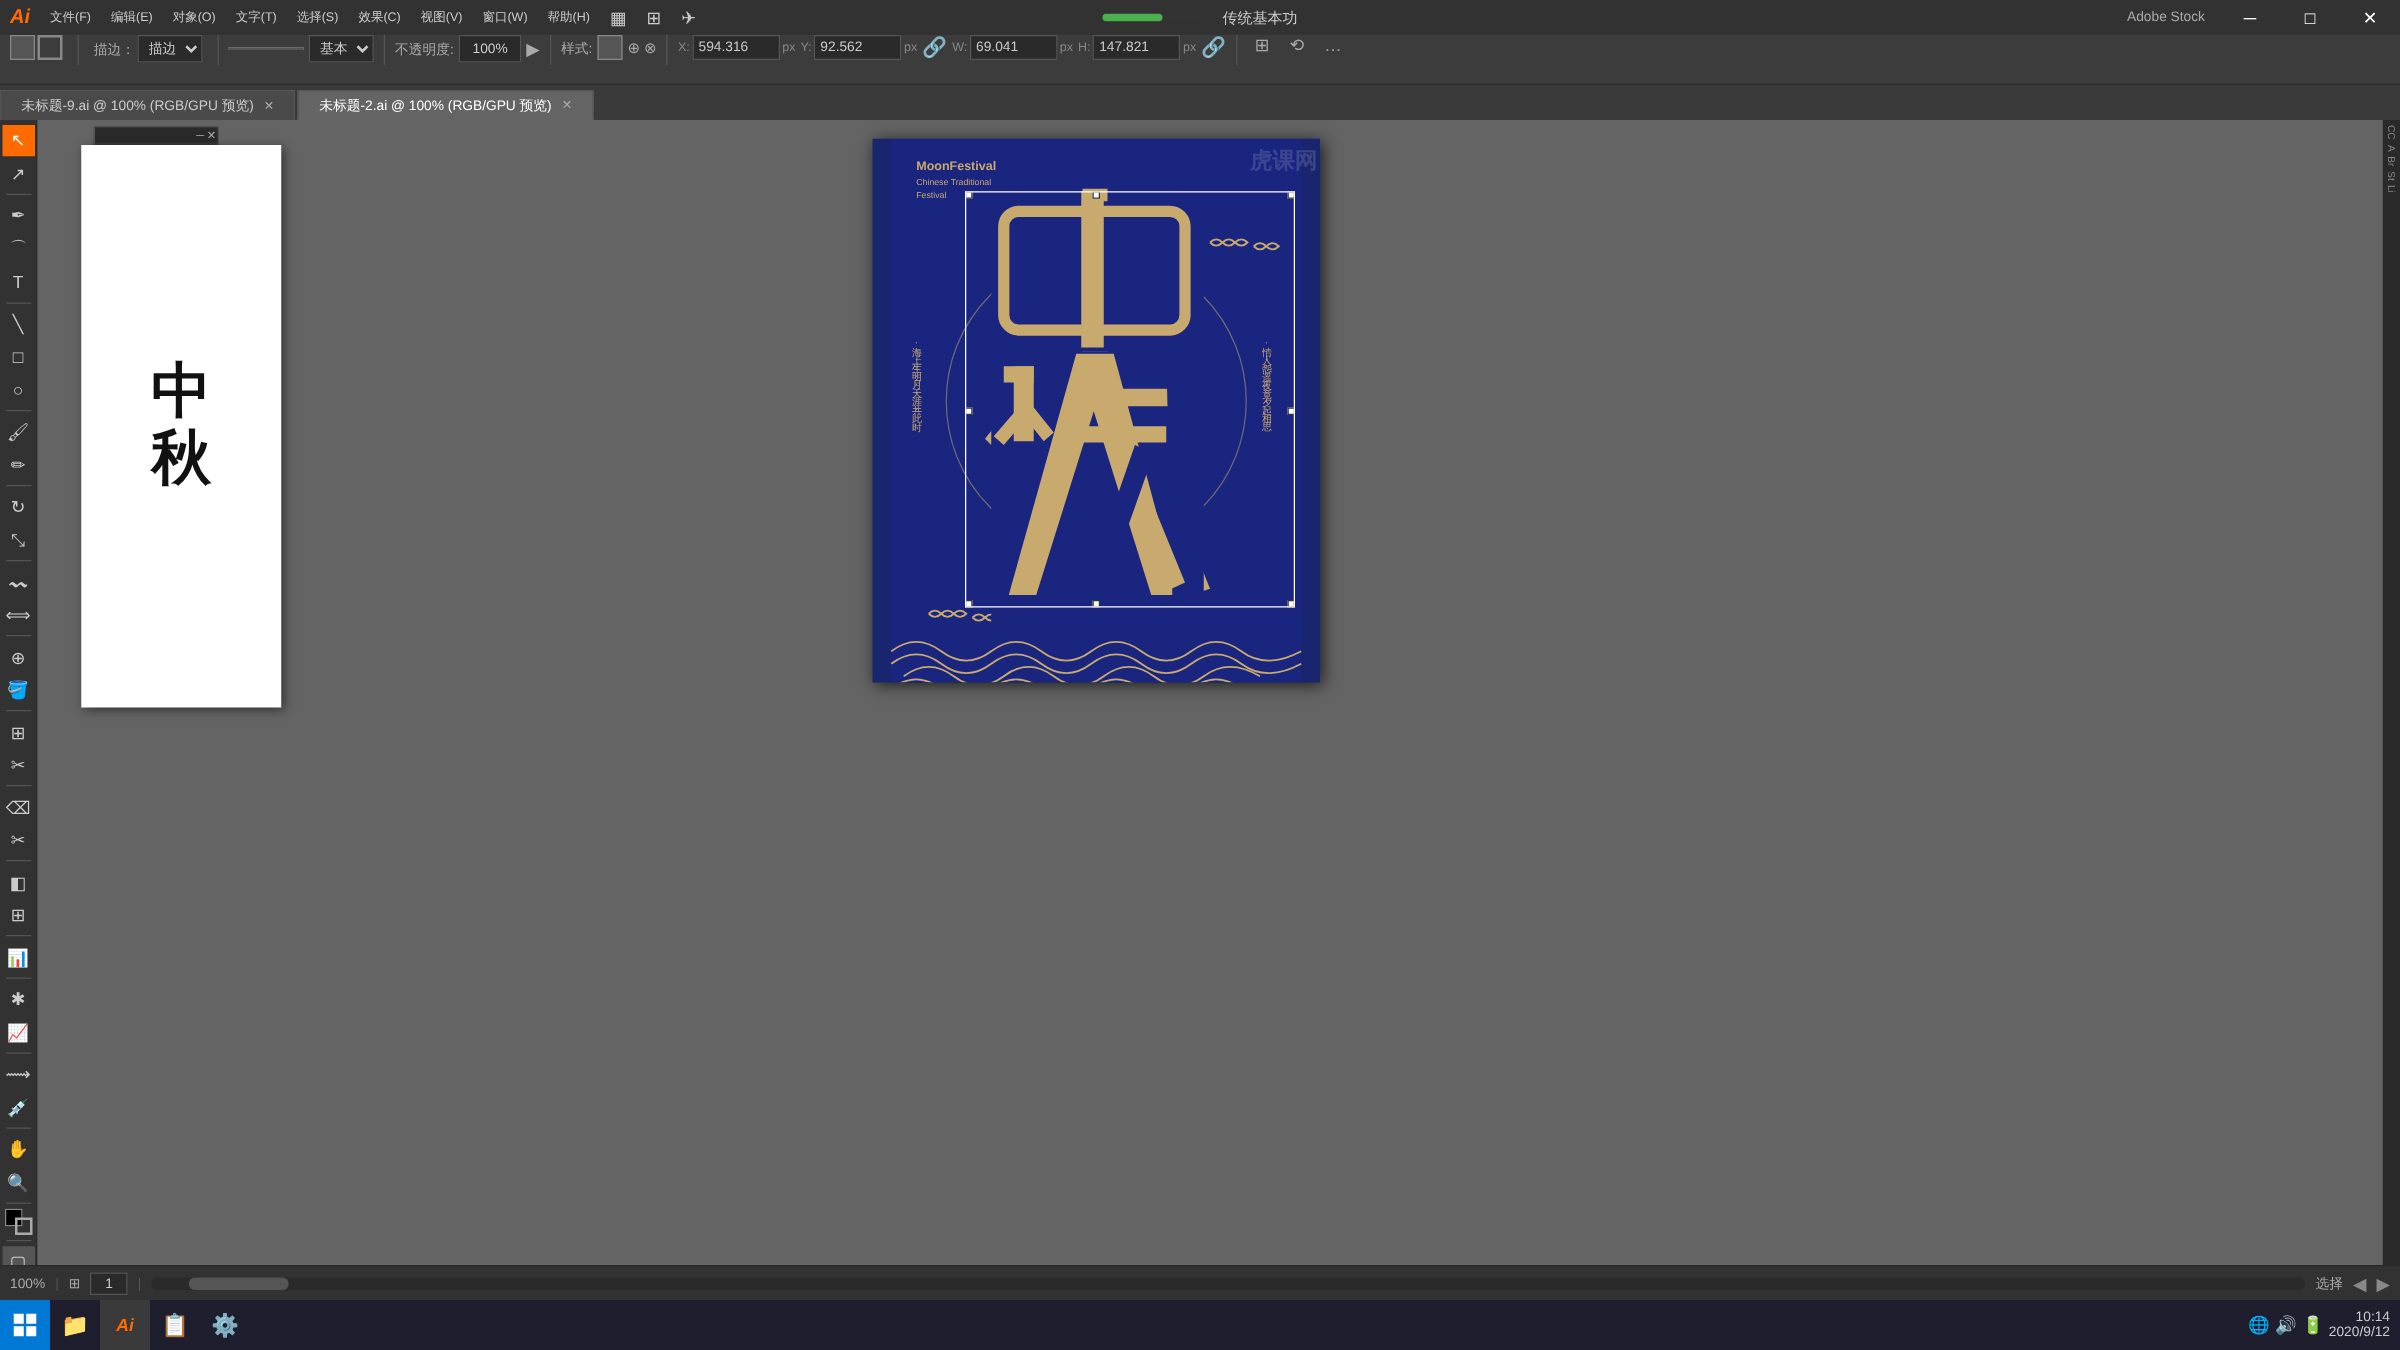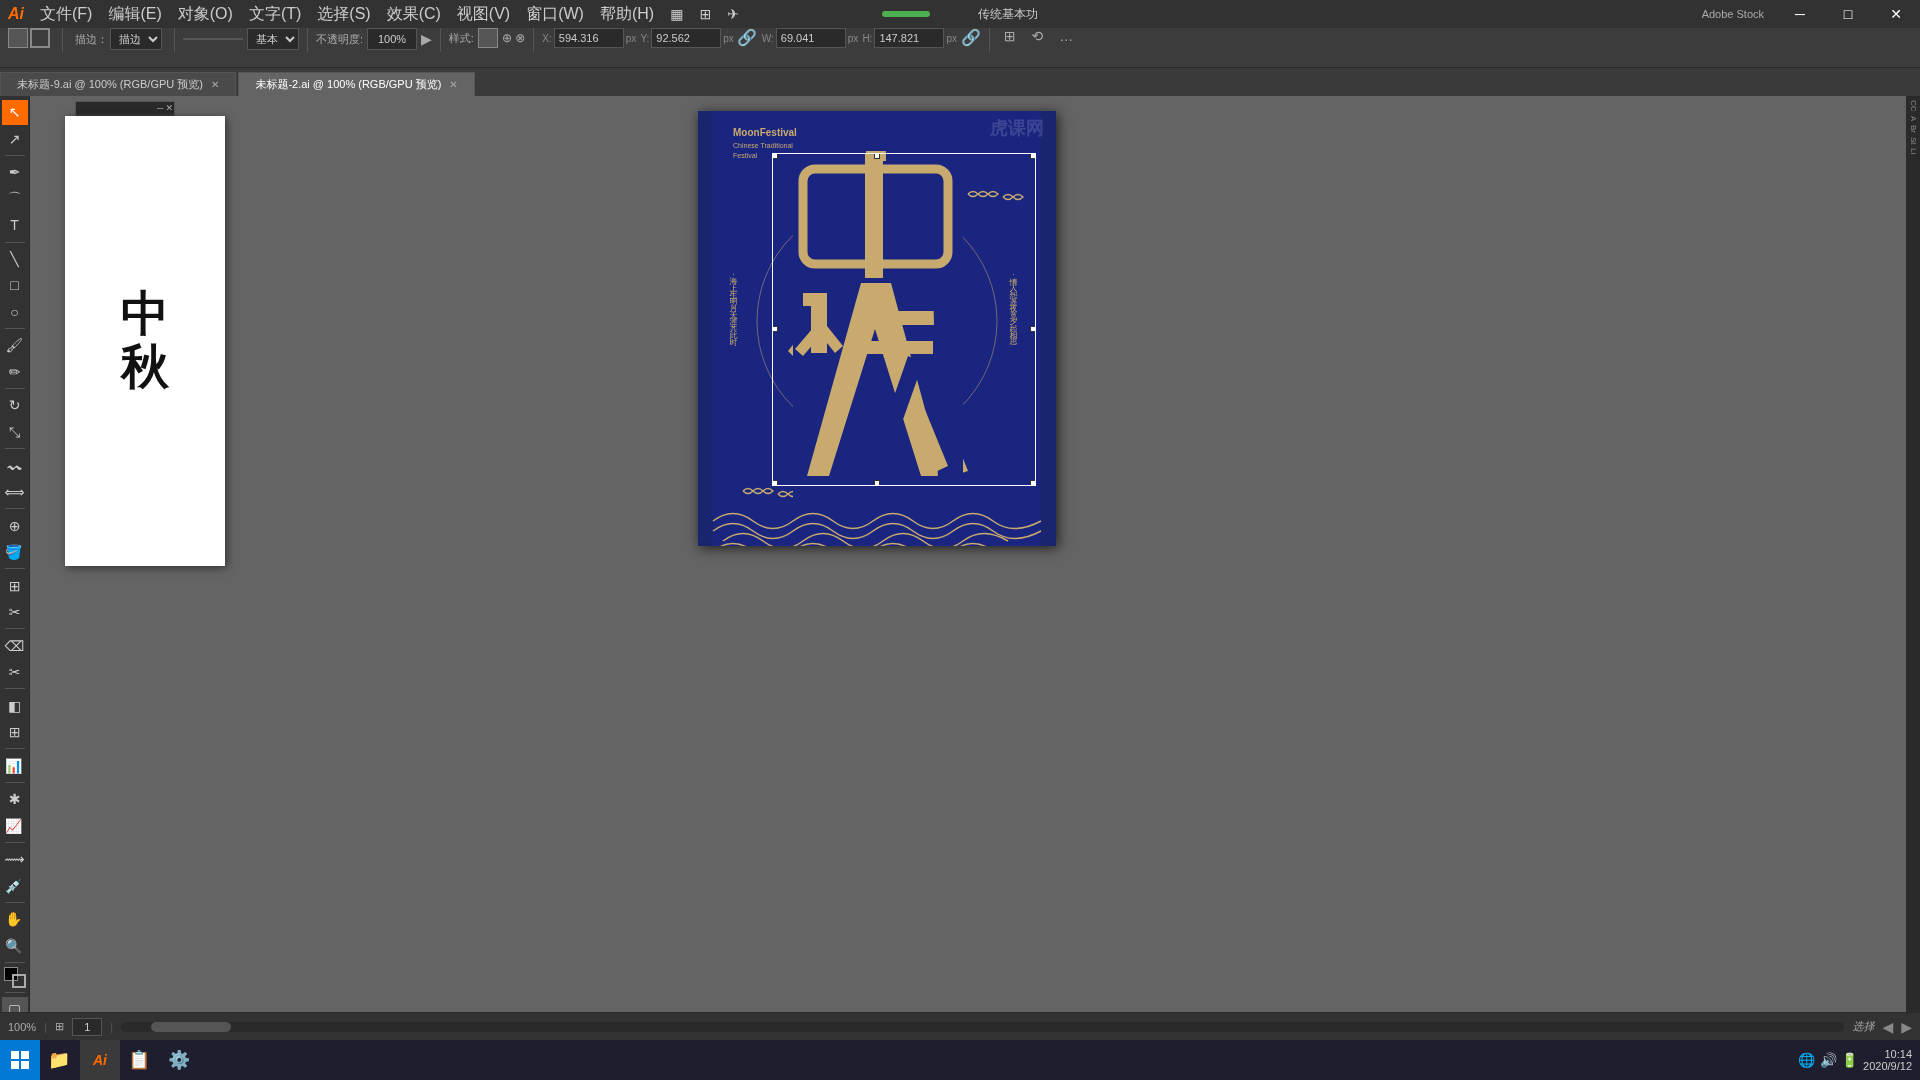--- a/index.html
+++ b/index.html
@@ -5,21 +5,21 @@
     * { margin: 0; padding: 0; box-sizing: border-box; }
     body { width: 1920px; height: 1080px; overflow: hidden; background: #646464; font-family: 'SimSun', 'Microsoft YaHei', Arial, sans-serif; font-size: 12px; color: #fff; }
 
     
     #title-bar {
       width: 100%; height: 28px; background: #323232;
       display: flex; align-items: center; position: relative;
     }
     #app-logo { color: #FF6B00; font-style: italic; font-weight: bold; font-size: 16px; padding: 0 8px; }
     #menu-bar { display: flex; align-items: center; height: 100%; }
-    .menu-item { padding: 0 8px; height: 100%; display: flex; align-items: center; cursor: pointer; font-size: 16px; color: #ccc; }
+    .menu-item { padding: 0 8px; height: 100%; display: flex; align-items: center; cursor: pointer; font-size: 10px; color: #ccc; }
     #title-right { margin-left: auto; display: flex; align-items: center; gap: 8px; padding-right: 8px; }
     .win-btn { width: 40px; height: 28px; display: flex; align-items: center; justify-content: center; cursor: pointer; font-size: 14px; }
 
     
     #toolbar {
       width: 100%; height: 40px; background: #3c3c3c;
       display: flex; align-items: flex-start; padding: 0 4px; gap: 4px;
       border-bottom: 1px solid #2a2a2a;
     }
     .toolbar-group { display: flex; align-items: center; gap: 2px; padding: 0 4px; }
@@ -103,21 +103,21 @@
       padding: 4px 0;
     }
 
     
     .poster-svg { width: 100%; height: 100%; }
 
     
     #progress-bar { width: 80px; height: 6px; background: #333; border-radius: 3px; margin-right: 8px; }
     #progress-fill { width: 60%; height: 100%; background: #4CAF50; border-radius: 3px; }
 
-    .watermark { position: absolute; right: 12px; top: 5px; font-size: 18px; color: rgba(255,255,255,0.15); font-weight: bold; }
+    .watermark { position: absolute; right: 2px; top: 5px; font-size: 18px; color: rgba(255,255,255,0.15); font-weight: bold; }
   </style>
 </head>
 <body>
 
 <div id="title-bar">
   <span id="app-logo">Ai</span>
   <div id="menu-bar">
     <div class="menu-item">文件(F)</div>
     <div class="menu-item">编辑(E)</div>
     <div class="menu-item">对象(O)</div>
@@ -402,21 +402,21 @@
 
 <div style="position:fixed;bottom:40px;left:0;width:1920px;height:28px;background:#323232;display:flex;align-items:center;padding:0 8px;gap:8px;border-top:1px solid #2a2a2a;">
   <span style="font-size:11px;color:#aaa;">100%</span>
   <span style="font-size:11px;color:#555;">|</span>
   <span style="font-size:11px;color:#aaa;">⊞</span>
   <input style="width: 30px; height: 18px; background: rgb(42, 42, 42); border: 1px solid rgb(85, 85, 85); color: rgb(204, 204, 204); font-size: 11px; text-align: center;" value="1">
   <span style="font-size:11px;color:#555;">|</span>
   <div style="flex:1;height:10px;background:#2a2a2a;border-radius:5px;position:relative;">
     <div style="width:80px;height:10px;background:#555;border-radius:5px;position:absolute;left:30px;"></div>
   </div>
-  <span style="font-size:11px;color:#aaa;font-style:italic;">选择</span>
+  <span style="font-size:11px;color:#aaa;">选择</span>
   <span style="font-size:14px;color:#888;cursor:pointer;">◀</span>
   <span style="font-size:14px;color:#888;cursor:pointer;">▶</span>
 </div>
 
 <div id="taskbar" style="bottom:0;position:fixed;">
   <div id="start-btn">
     <svg width="20" height="20" viewBox="0 0 20 20">
       <rect x="1" y="1" width="8" height="8" fill="white"></rect>
       <rect x="11" y="1" width="8" height="8" fill="white"></rect>
       <rect x="1" y="11" width="8" height="8" fill="white"></rect>

